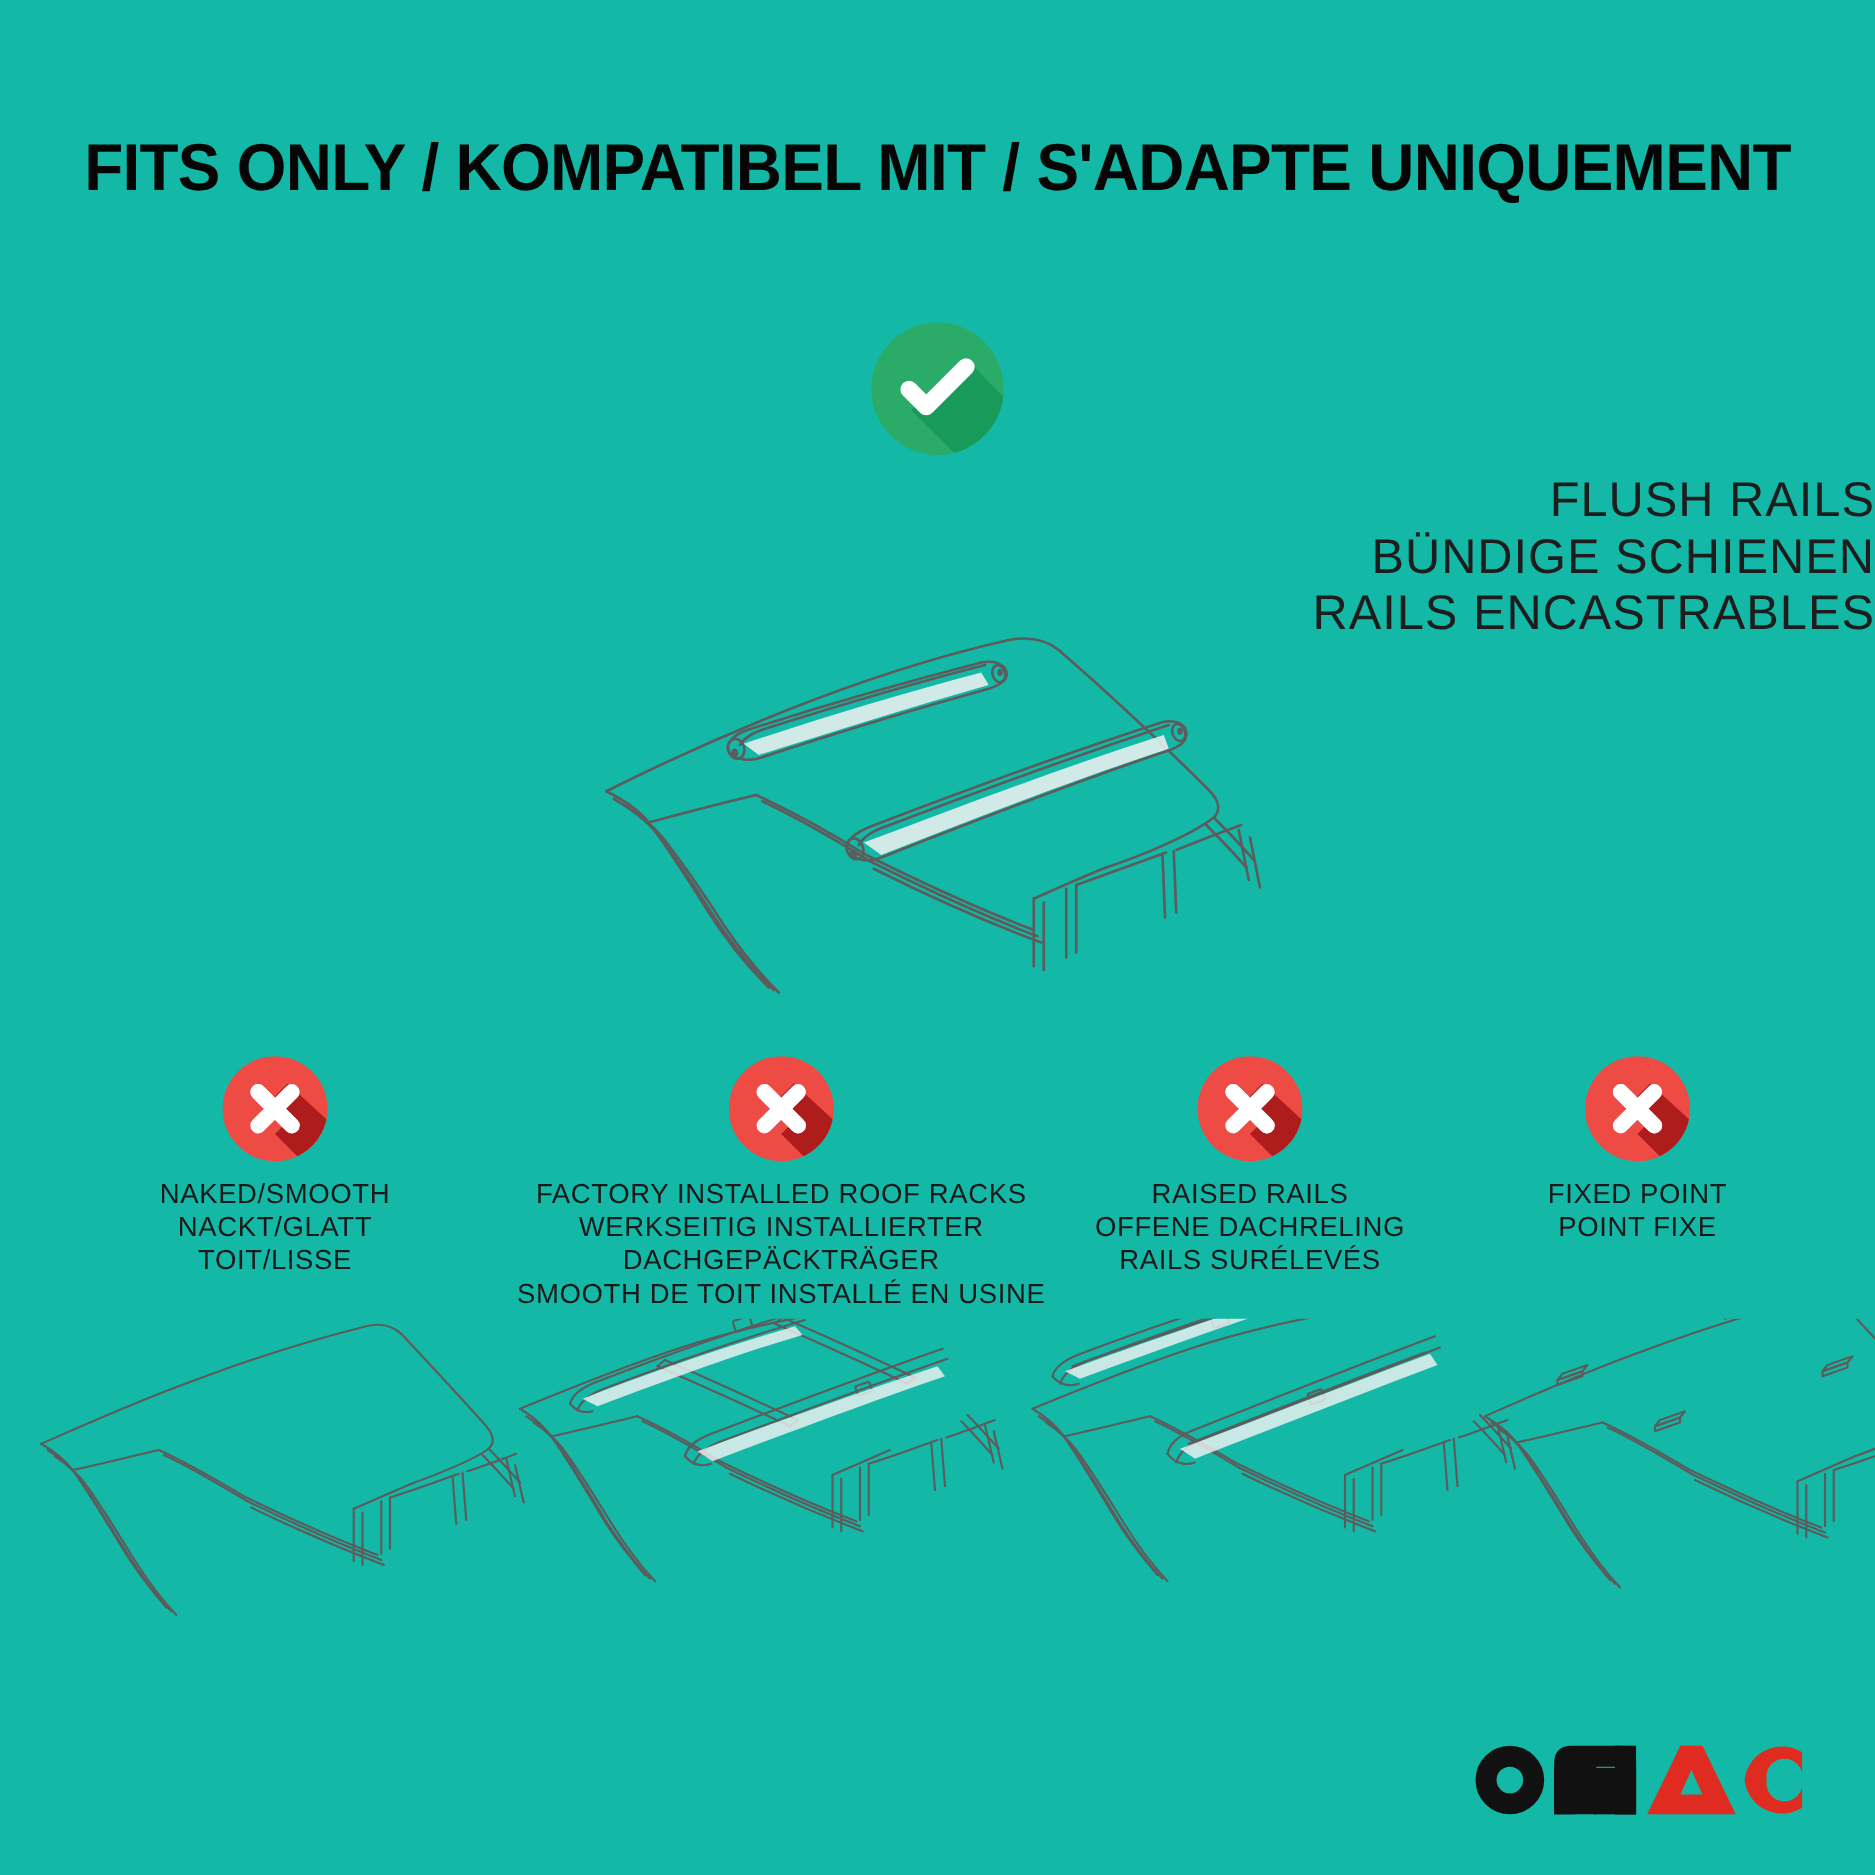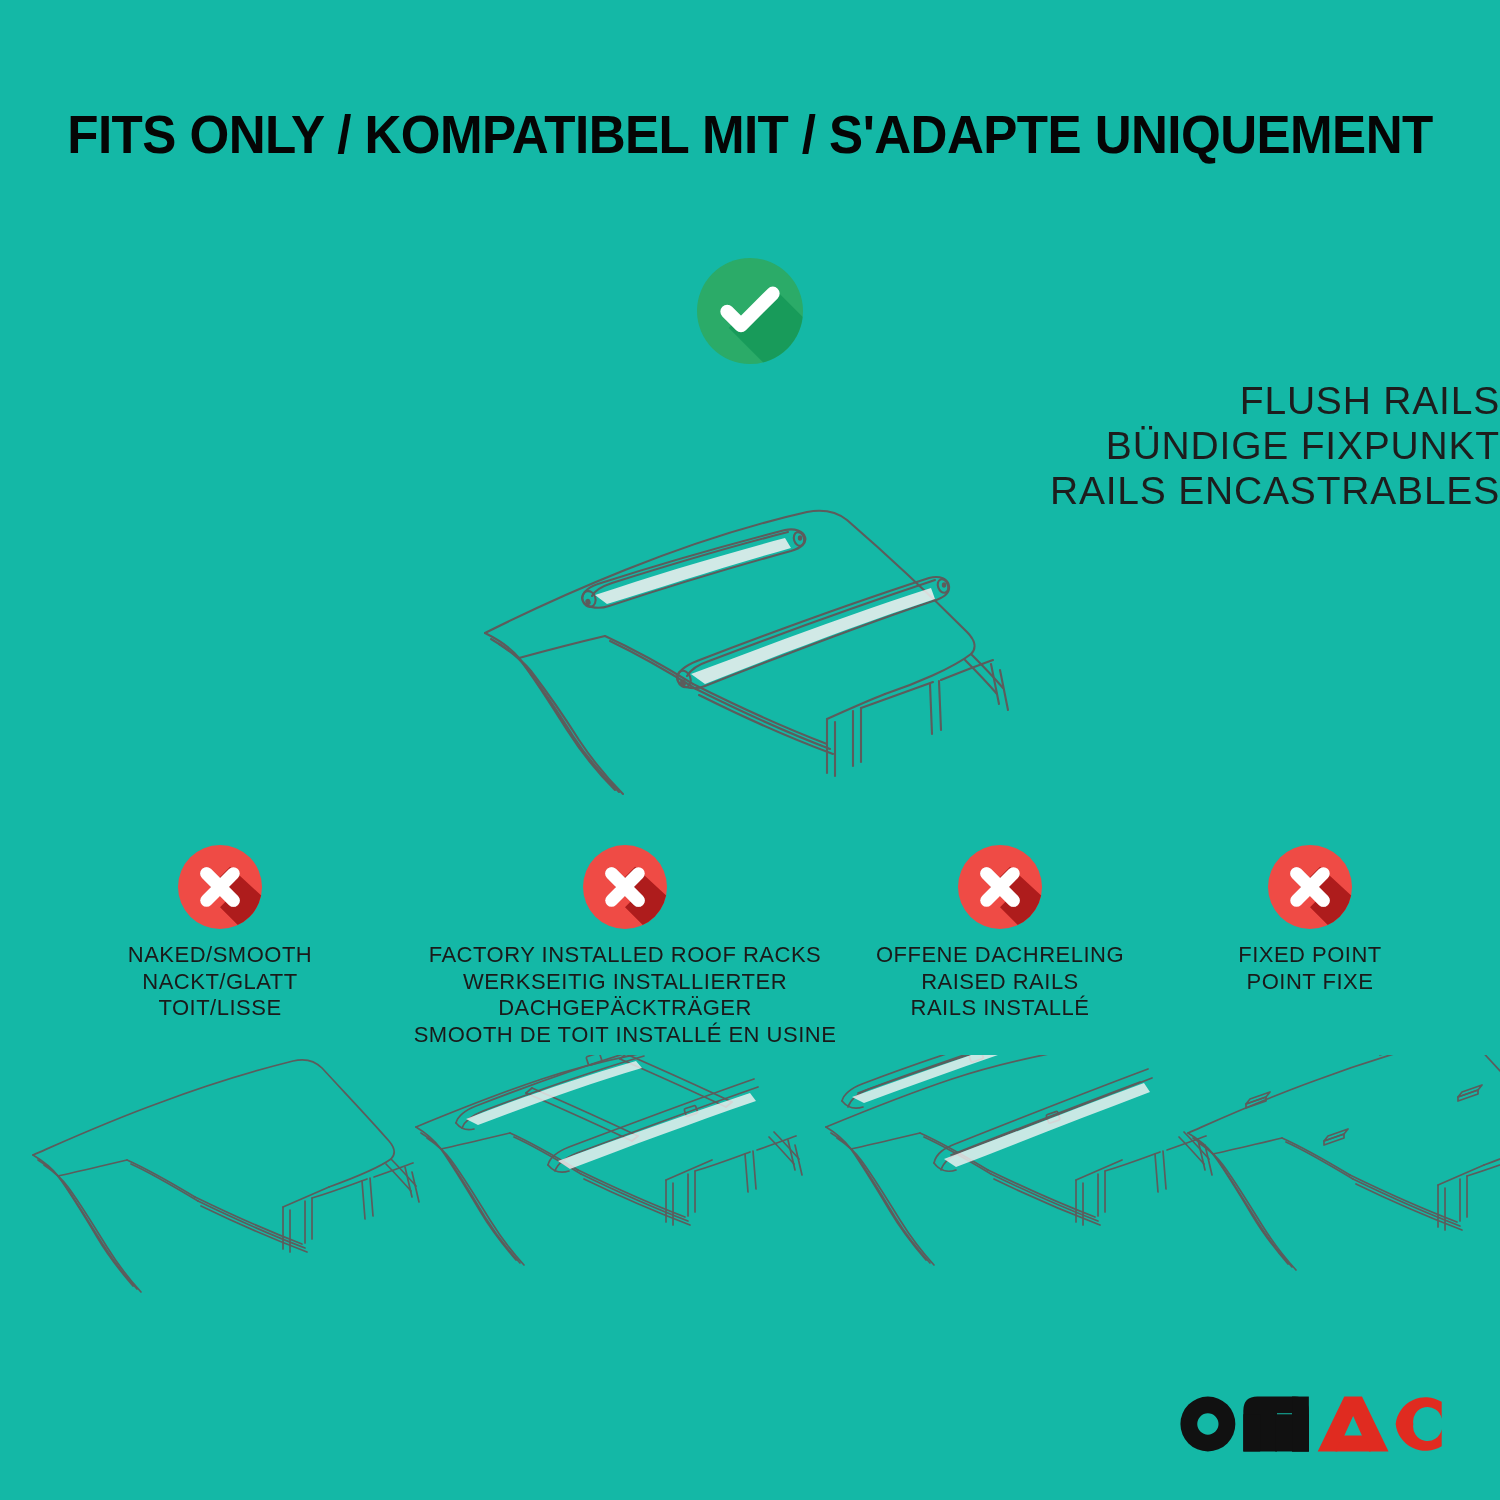--- a/index.html
+++ b/index.html
@@ -130,21 +130,21 @@
         <circle cx="50" cy="50" r="50" fill="#2bab68"></circle>
         <g clip-path="url(#clipGreen)">
           <polygon points="41,55 30,66 68,104 108,104 108,64 71,27" fill="#179a5a" opacity="0.95"></polygon>
         </g>
         <path d="M28.5 50.5 L41.5 63.5 L71.5 33.5" fill="none" stroke="#ffffff" stroke-width="13" stroke-linecap="round" stroke-linejoin="round"></path>
       </svg>
     </span>
 
     <div class="approved-labels">
       <div>FLUSH RAILS</div>
-      <div>BÜNDIGE FIXPUNKT</div>
+      <div>BÜNDIGE SCHIENEN</div>
       <div>RAILS ENCASTRABLES</div>
     </div>
   </div>
 
   <div class="hero-art">
     <svg viewBox="0 0 600 300" width="600" height="300" aria-hidden="true">
       <g fill="none" stroke="#5c5c5c" stroke-width="2.1" stroke-linecap="round" stroke-linejoin="round">
 
         <path d="M30 135 C60 120 110 96 170 72 C230 48 290 28 352 14
                  C368 11 382 14 392 22
@@ -286,23 +286,23 @@
             <polygon points="50,38 38,50 62,62 50,74 86,110 112,110 112,72 62,26" fill="#ae1c1c"></polygon>
           </g>
           <g clip-path="url(#clipRed3)">
             <path d="M34 34 L66 66" stroke="#e3e3e3" stroke-width="15" stroke-linecap="round" opacity="0.92"></path>
           </g>
           <path d="M34 34 L66 66" stroke="#ffffff" stroke-width="15" stroke-linecap="round" fill="none"></path>
           <path d="M66 34 L34 66" stroke="#ffffff" stroke-width="15" stroke-linecap="round" fill="none"></path>
         </svg>
       </span>
       <div class="reject-labels">
+        <div>RAISED RAILS</div>
         <div>OFFENE DACHRELING</div>
-        <div>RAISED RAILS</div>
-        <div>RAILS INSTALLÉ</div>
+        <div>RAILS SURÉLEVÉS</div>
       </div>
     </div>
 
     <div class="reject-col" style="left:1155px; width:310px;">
       <span>
         <svg class="badge-red" viewBox="0 0 100 100" aria-hidden="true">
           <defs>
               <clipPath id="clipRed4">
                 <circle cx="50" cy="50" r="50"></circle>
               </clipPath>

